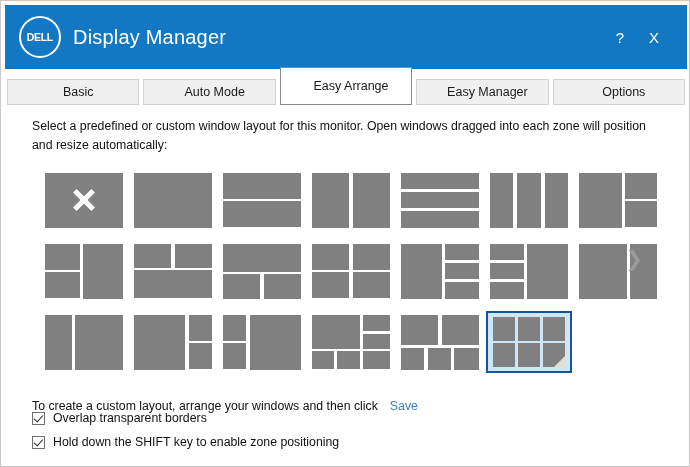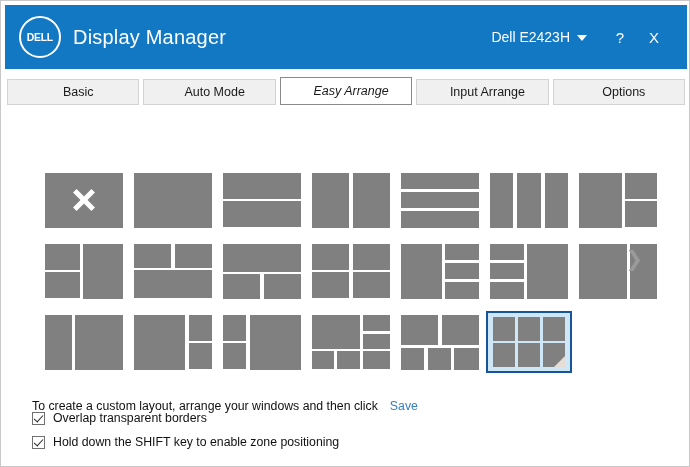--- a/index.html
+++ b/index.html
@@ -71,22 +71,21 @@
     flex: 1 1 0; height: 26px; margin-right: 4px;
     background: #f0f0f0;
     border: 1px solid #d3d3d3;
     display: flex; align-items: center; justify-content: center;
     font-size: 12.5px; color: #1a1a1a; cursor: pointer; padding-left: 10px;
   }
   .tab:last-child { margin-right: 0; text-align: right; }
   .tab.active {
     background: #ffffff;
     border: 1px solid #8a8a8a;
-    height: 28px;
-    font-style: italic;
+    height: 38px;
   }
 
   
   .description {
     position: absolute; left: 31px; top: 116px;
     width: 628px;
     font-size: 12.3px; color: #111111; line-height: 1.55;
   }
 
   
@@ -179,47 +178,44 @@
 <div id="app">
 
   <div class="titlebar">
     <div class="brand">
       <div class="dell-logo">
         <span>DELL</span>
       </div>
       <div class="app-title">Display Manager</div>
     </div>
     <div class="header-right">
-      <div class="monitor-select">
-        <span>Dell E2423H</span>
-        <span class="caret"></span>
-      </div>
       <div class="hdr-btn help">?</div>
       <div class="hdr-btn">X</div>
     </div>
   </div>
 
   <div class="tabstrip">
       <div class="tab">
         <span>Basic</span>
       </div>
       <div class="tab">
         <span>Auto Mode</span>
       </div>
       <div class="tab active">
         <span>Easy Arrange</span>
       </div>
       <div class="tab">
-        <span>Input Arrange</span>
+        <span>Easy Manager</span>
       </div>
       <div class="tab">
         <span>Options</span>
       </div>
     </div>
 
+  <div class="description">Select a predefined or custom window layout for this monitor.  Open windows dragged into each zone will position and resize automatically:</div>
 
   <div class="layout-area">
     <div class="layout-row">
         <div class="slot">
           <div class="thumb">
             <div class="pane" style="left: 0%; top: 0%; width: 100%; height: 100%; background: rgb(128, 128, 128);"></div>
             <div class="xmark"></div>
           </div>
         </div>
         <div class="slot">

